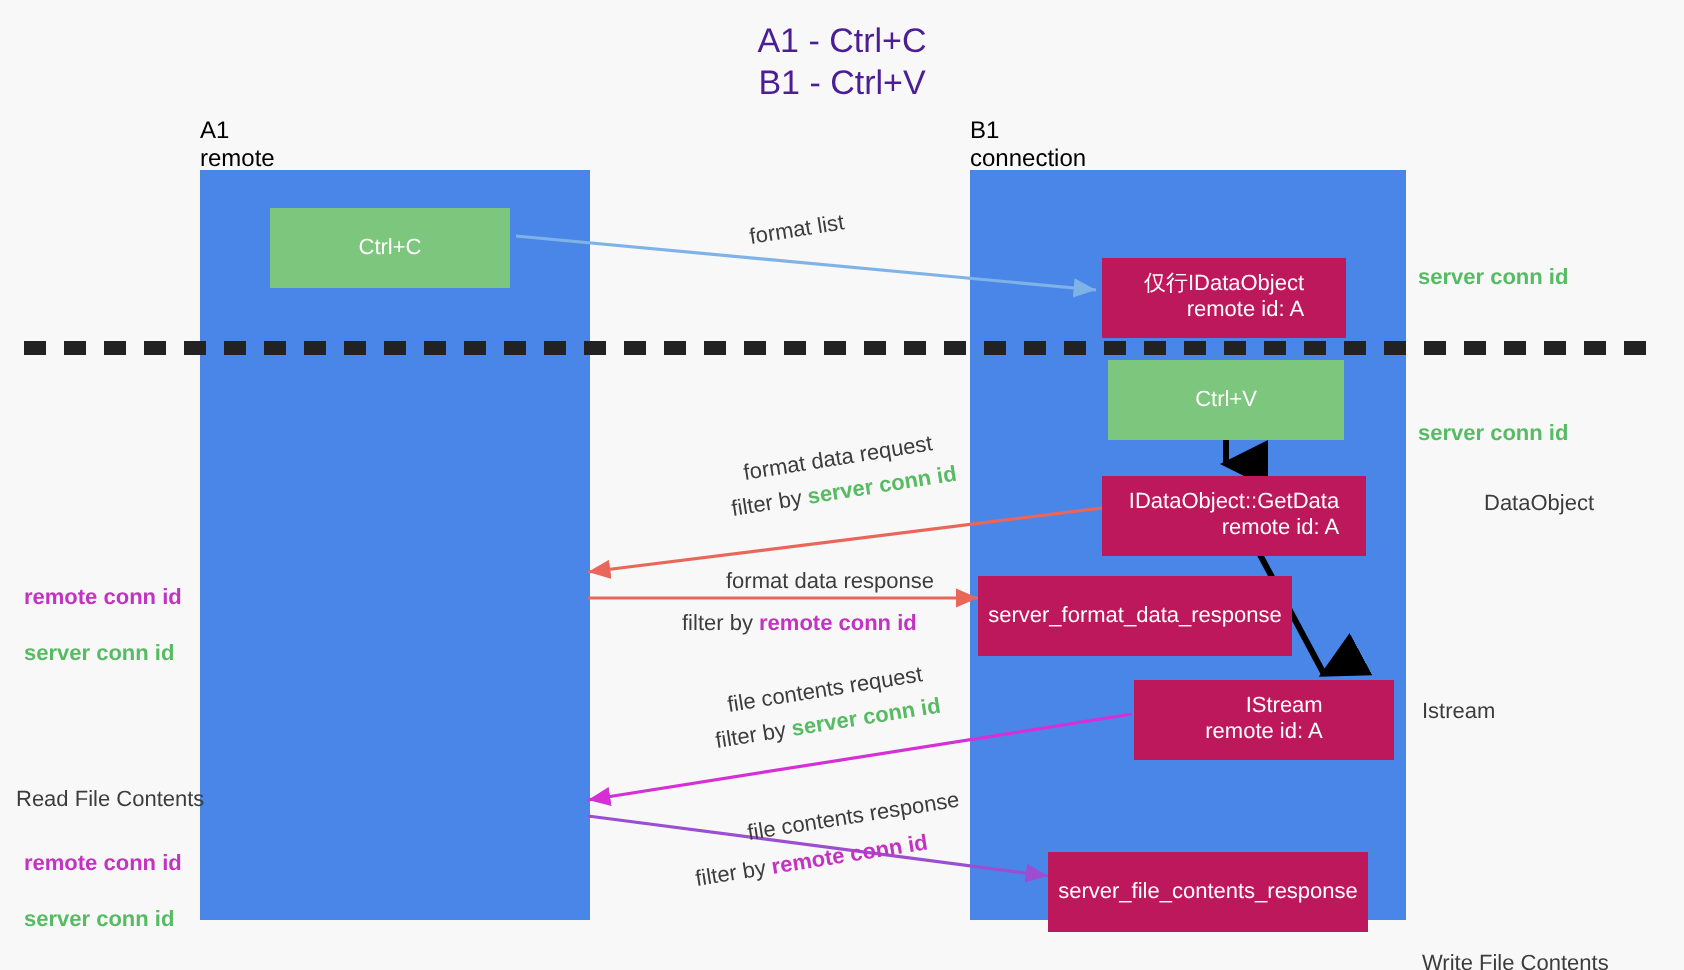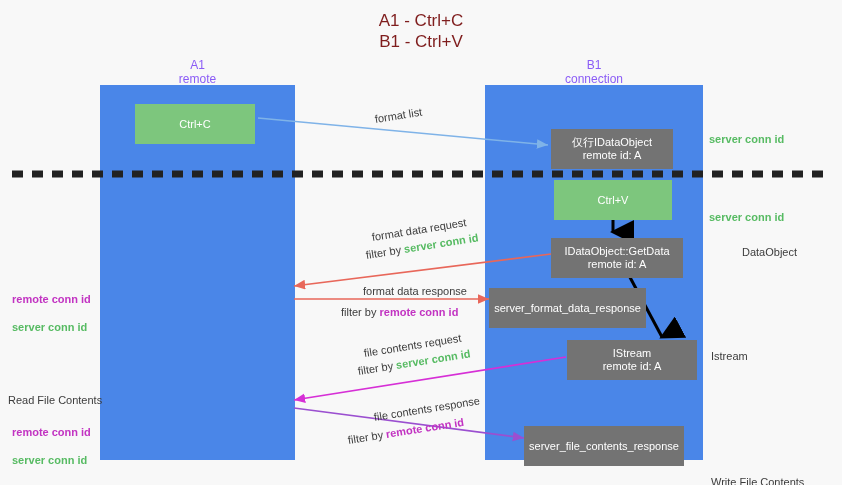--- a/index.html
+++ b/index.html
@@ -16,30 +16,29 @@
     overflow: hidden;
   }
   .abs { position: absolute; }
 
   
   .title {
     left: 0; top: 10px;
     width: 842px;
     text-align: center;
     font-size: 17px;
-    color: #7f1d1d;
+    color: #4c1d95;
     line-height: 21px;
     white-space: pre-line;
   }
 
   
   .col-head {
-    text-align: center;
     font-size: 12px;
-    color: #8b5cf6;
+    color: #000000;
     line-height: 14px;
     white-space: pre-line;
   }
 
   
   .lane {
     background: #4a86e8;
   }
 
   
@@ -49,21 +48,21 @@
     align-items: center;
     justify-content: center;
     text-align: center;
     color: #ffffff;
     font-size: 11px;
     line-height: 13px;
     white-space: pre-line;
     padding: 20px 4px;
   }
   .box.green  { background: #7dc67d; }
-  .box.orange { background: #737373; }
+  .box.orange { background: #be185d; text-align: right; }
 
   
   .sidelabel {
     font-size: 11px;
     line-height: 14px;
     color: #3c3c3c;
     white-space: pre-line;
   }
   .green-txt  { color: #57bb63; font-weight: bold; }
   .purple-txt { color: #c233c2; font-weight: bold; }

